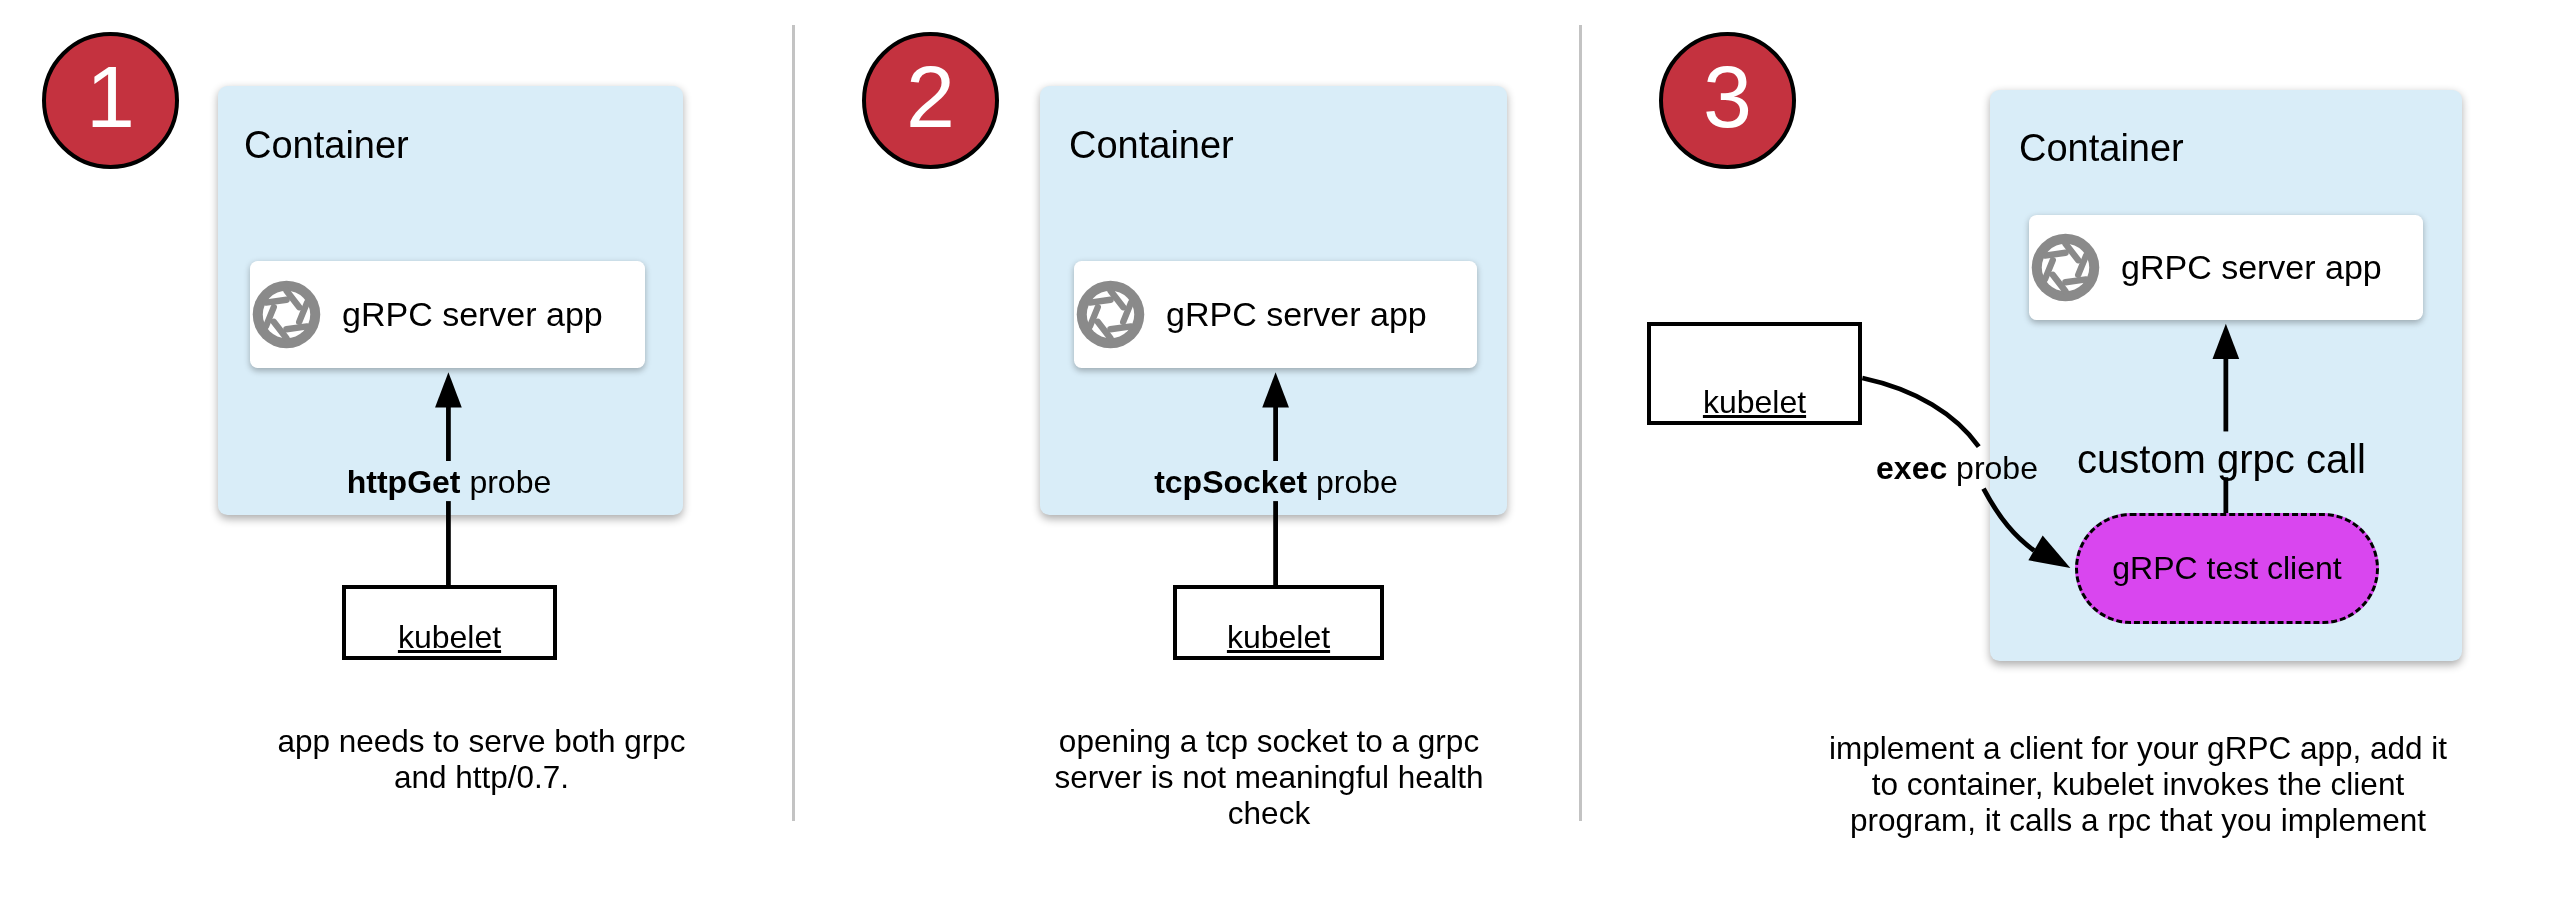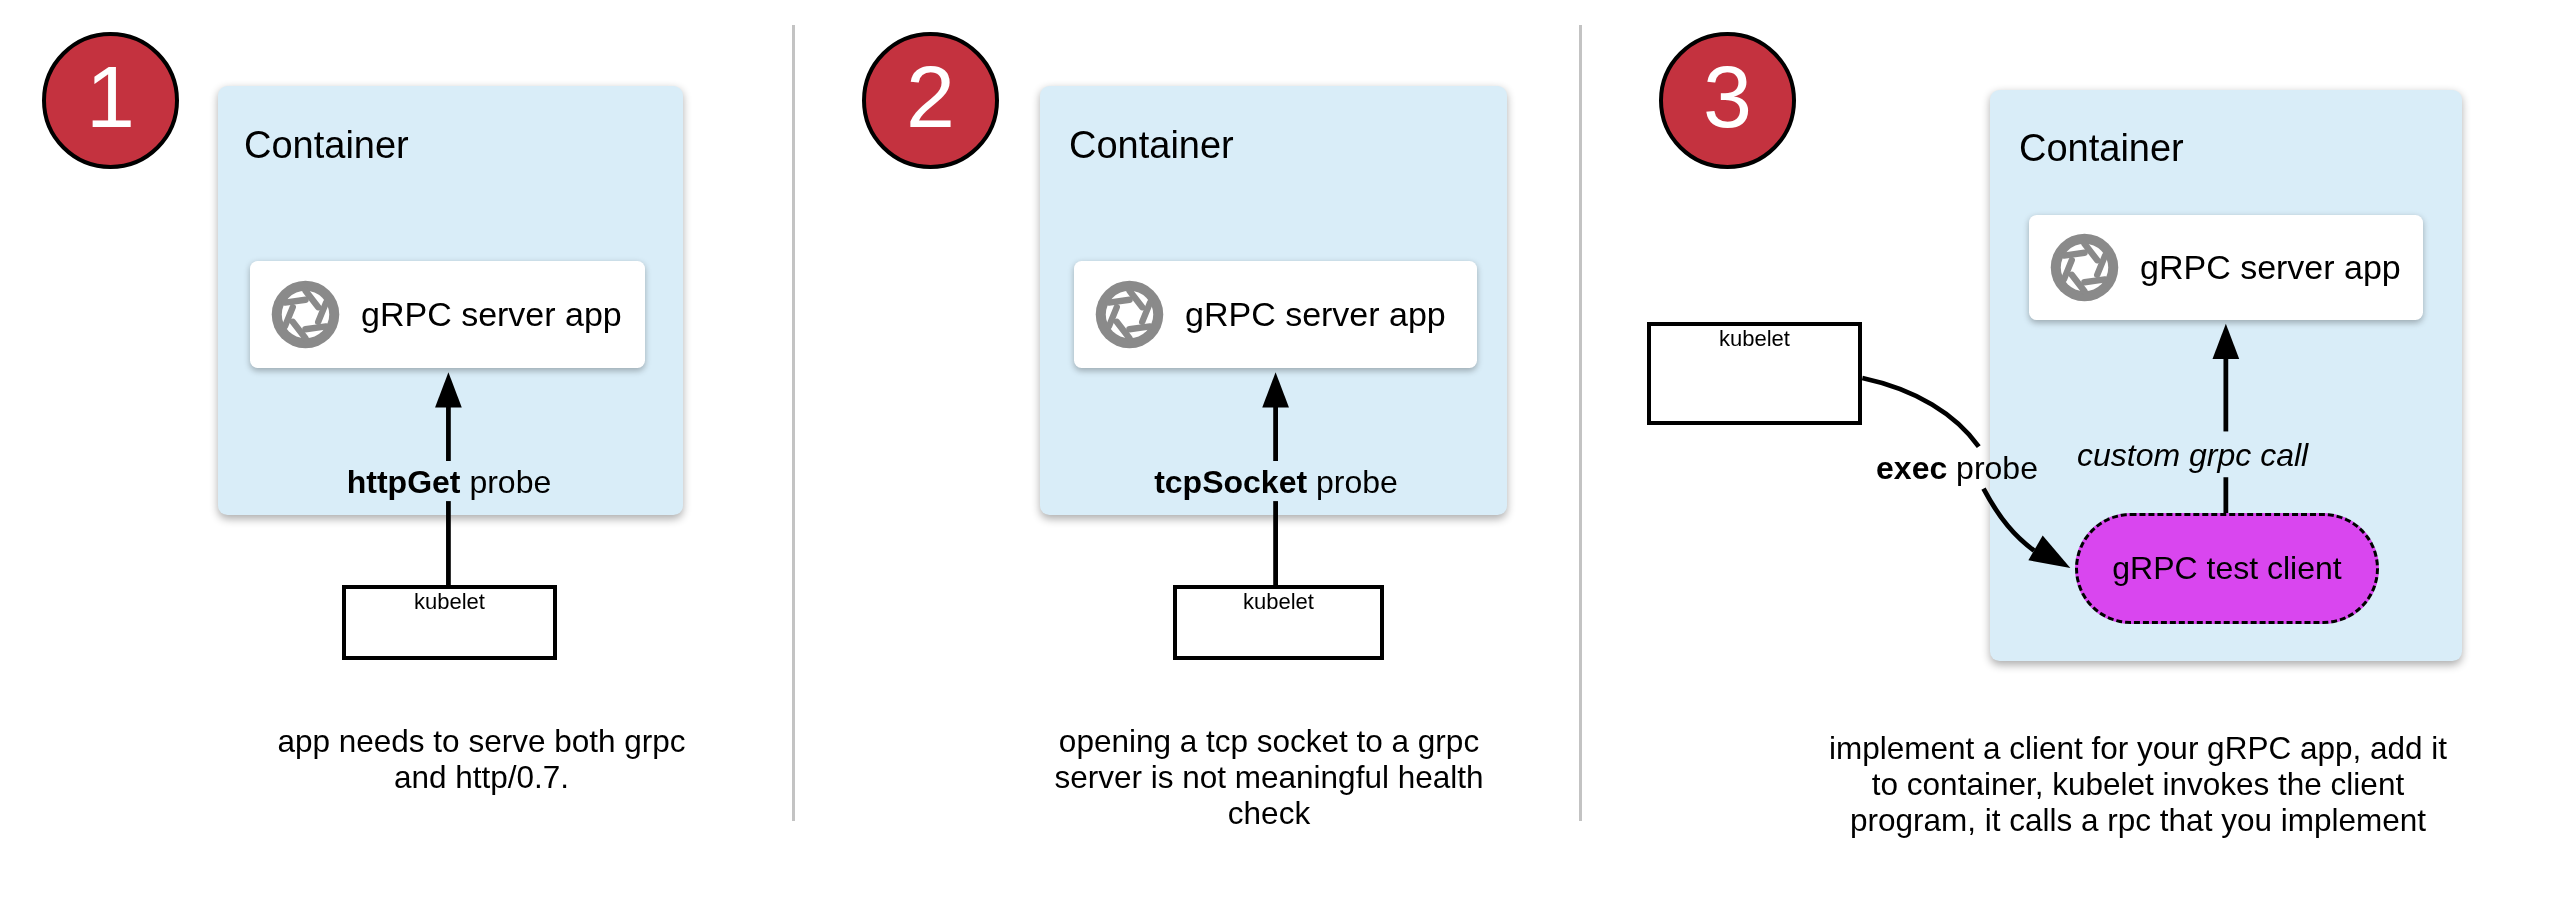--- a/index.html
+++ b/index.html
@@ -12,35 +12,35 @@
          background:#c4323f;color:#fff;display:flex;align-items:center;justify-content:center;
          font-size:88px;line-height:1;z-index:2;box-sizing:border-box;padding-bottom:5.7px;}
 
   .bluebox{position:absolute;background:#d9edf8;border-radius:9.5px;z-index:0;
            box-shadow:0 3.8px 8.6px rgba(0,0,0,0.32);}
 
   .container-label{position:absolute;font-size:38px;z-index:2;margin-top:13px;}
 
   .whitebox{position:absolute;background:#ffffff;border-radius:7.6px;z-index:2;
             box-shadow:0 2.9px 6.7px rgba(0,0,0,0.28);
-            display:flex;align-items:center;padding-left:19px;box-sizing:border-box;}
+            display:flex;align-items:center;box-sizing:border-box;}
   .whitebox .label{font-size:34px;margin-left:19px;}
   .app-icon{width:73px;height:73px;display:block;flex:0 0 auto;}
 
   .probe-label{position:absolute;font-size:32px;text-align:center;z-index:2;white-space:nowrap;}
   .probe-label b{font-weight:bold;}
 
   .kubelet{position:absolute;background:#ffffff;border:4.8px solid #000;box-sizing:border-box;
-           display:flex;align-items:flex-start;justify-content:center;font-size:22px;z-index:2;}
+           display:flex;align-items:flex-end;justify-content:center;font-size:32px;z-index:2;text-decoration:underline;}
 
   .testclient{position:absolute;background:#d946ef;border:3.8px dashed #000;border-radius:57px;
               box-sizing:border-box;display:flex;align-items:center;justify-content:center;
               font-size:32px;z-index:2;}
 
-  .freelabel{position:absolute;font-size:32px;text-align:left;z-index:2;white-space:nowrap;font-style:italic;}
+  .freelabel{position:absolute;font-size:40px;text-align:left;z-index:2;white-space:nowrap;}
 
   .caption{position:absolute;font-size:31.5px;line-height:36px;text-align:center;z-index:2;}
 
   svg.connectors{position:absolute;left:0;top:0;z-index:1;pointer-events:none;}
   .stroke{stroke:#000;stroke-width:5;fill:none;}
   .fillhead{fill:#000;stroke:none;}
 </style>
 </head>
 <body>
 

